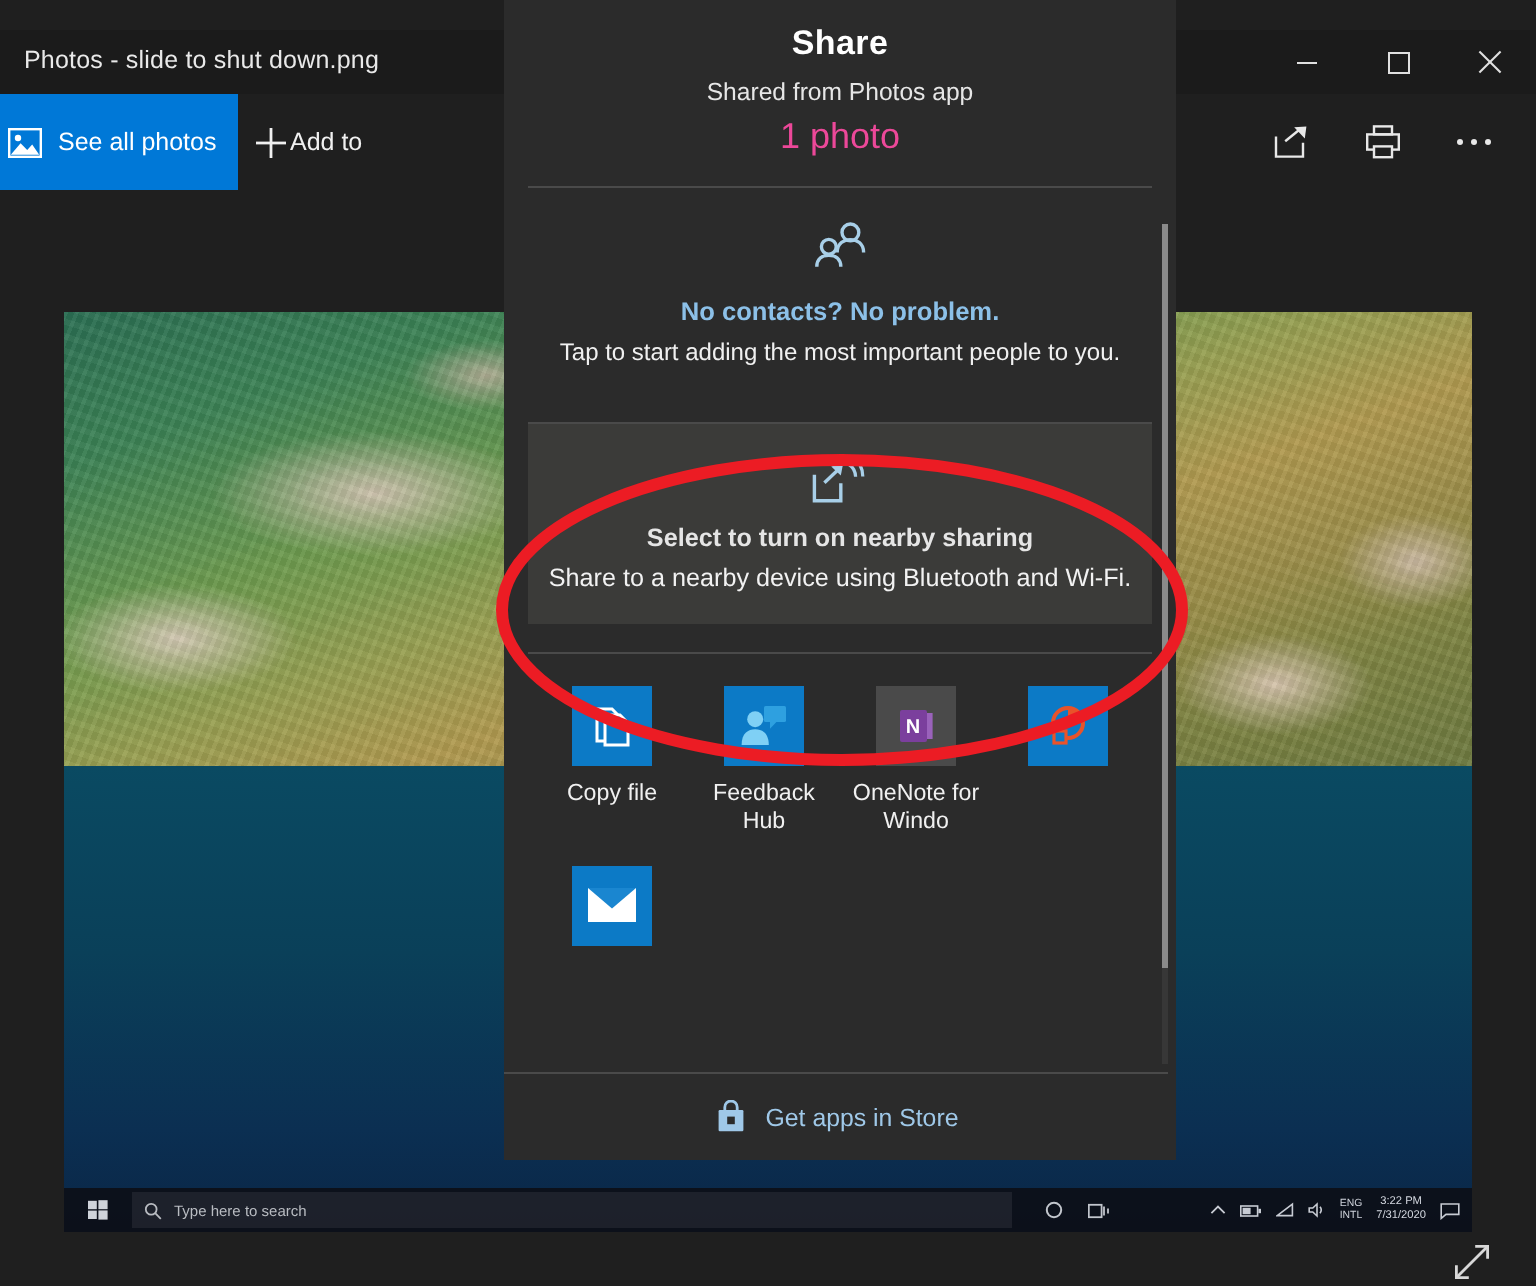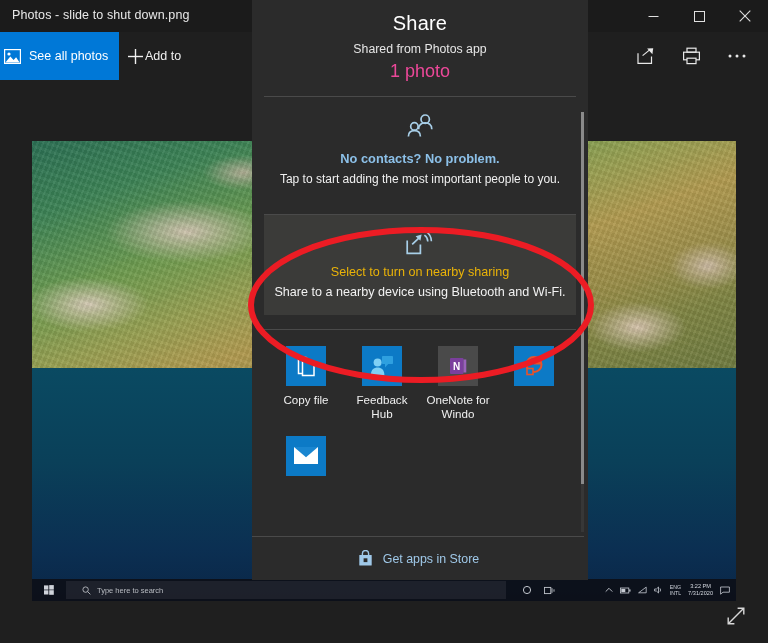--- a/index.html
+++ b/index.html
@@ -5,21 +5,21 @@
   * { box-sizing: border-box; margin: 0; padding: 0; }
   html, body {
     width: 768px; height: 643px;
     background: #202020;
     font-family: "Liberation Sans", sans-serif;
     overflow: hidden;
   }
   #root { position: relative; width: 768px; height: 643px; background: #1f1f1f; }
 
   
-  .app-window { position: absolute; inset: 0; background: #4d7c0f; }
+  .app-window { position: absolute; inset: 0; background: #4d7c0f; margin-top: 15px; }
 
   .titlebar {
     position: absolute; top: 0; left: 0; width: 768px; height: 32px;
     background: #1b1b1b;
   }
   .title-text {
     position: absolute; left: 12px; top: 8px;
     font-size: 12.5px; color: #e9e9e9; letter-spacing: .1px;
     white-space: nowrap;
   }
@@ -89,21 +89,21 @@
     position: absolute; left: 0; top: 227px; width: 704px; height: 233px;
     background: linear-gradient(180deg, #0a4a62 0%, #0a4059 40%, #0b2f52 78%, #0a2646 100%);
   }
   .mini-taskbar {
     position: absolute; left: 0; bottom: 0; width: 704px; height: 22px;
     background: rgba(12,14,20,.88); display: flex; align-items: center;
   }
   .mt-start { width: 34px; display: flex; align-items: center; justify-content: center; }
   .mt-search {
     flex: 0 0 440px; height: 18px; background: rgba(255,255,255,.07);
-    display: flex; align-items: center; gap: 6px; padding-left: 16px;
+    display: flex; align-items: center; gap: 6px; padding-left: 6px;
   }
   .mt-search .ph { font-size: 7.5px; color: #b9bcc2; white-space: nowrap; }
   .mt-icons { display: flex; align-items: center; gap: 12px; padding-left: 16px; }
   .mt-tray {
     position: absolute; right: 6px; top: 0; height: 22px;
     display: flex; align-items: center; gap: 7px; color: #c8ccd4;
   }
   .mt-clock { font-size: 5.6px; line-height: 1.25; color: #d4d8e0; text-align: center; white-space: nowrap; }
   .mt-lang { font-size: 5.2px; line-height: 1.25; color: #cfd3db; text-align: center; white-space: nowrap; }
 
@@ -112,36 +112,36 @@
     width: 36px; height: 34px; display: flex; align-items: center; justify-content: center;
     color: #d8d8d8;
   }
 
   
   .share-panel {
     position: absolute; left: 252px; top: 0; width: 336px; height: 580px;
     background: #2b2b2b; overflow: hidden;
   }
   .share-head { padding-top: 12px; text-align: center; }
-  .share-title { font-size: 20px; color: #ffffff; font-weight: normal; letter-spacing: .2px; text-align: center; }
+  .share-title { font-size: 17px; color: #ffffff; font-weight: bold; letter-spacing: .2px; text-align: center; }
   .share-sub { font-size: 12.3px; color: #e6e6e6; margin-top: 7px; }
   .share-count { font-size: 18px; color: #ec4899; margin-top: 5px; }
   .divider { height: 1px; background: #4a4a4a; margin: 14px 12px 0 12px; }
 
   .contacts-block { padding: 16px 12px 14px 12px; text-align: center; }
   .contacts-icon { display: flex; justify-content: center; margin-bottom: 10px; }
   .contacts-title { font-size: 12.8px; color: #8cc0e8; font-weight: bold; }
   .contacts-sub { font-size: 12px; color: #f0f0f0; margin-top: 6px; }
 
   .nearby-block {
     margin: 0 12px; padding: 15px 10px 16px 10px; text-align: center;
     background: #3b3b39;
   }
   .nearby-icon { display: flex; justify-content: center; margin-bottom: 9px; }
-  .nearby-title { font-size: 12.6px; color: #eab308; font-weight: normal; }
+  .nearby-title { font-size: 12.6px; color: #e5e5e5; font-weight: bold; }
   .nearby-sub { font-size: 12.6px; color: #f2f2f2; margin-top: 6px; }
 
   .apps-grid {
     display: grid; grid-template-columns: repeat(4, 1fr);
     padding: 16px 16px 0 16px; row-gap: 14px;
   }
   .app-cell { display: flex; flex-direction: column; align-items: center; }
   .app-tile {
     width: 40px; height: 40px; display: flex; align-items: center; justify-content: center;
     position: relative; overflow: hidden;

